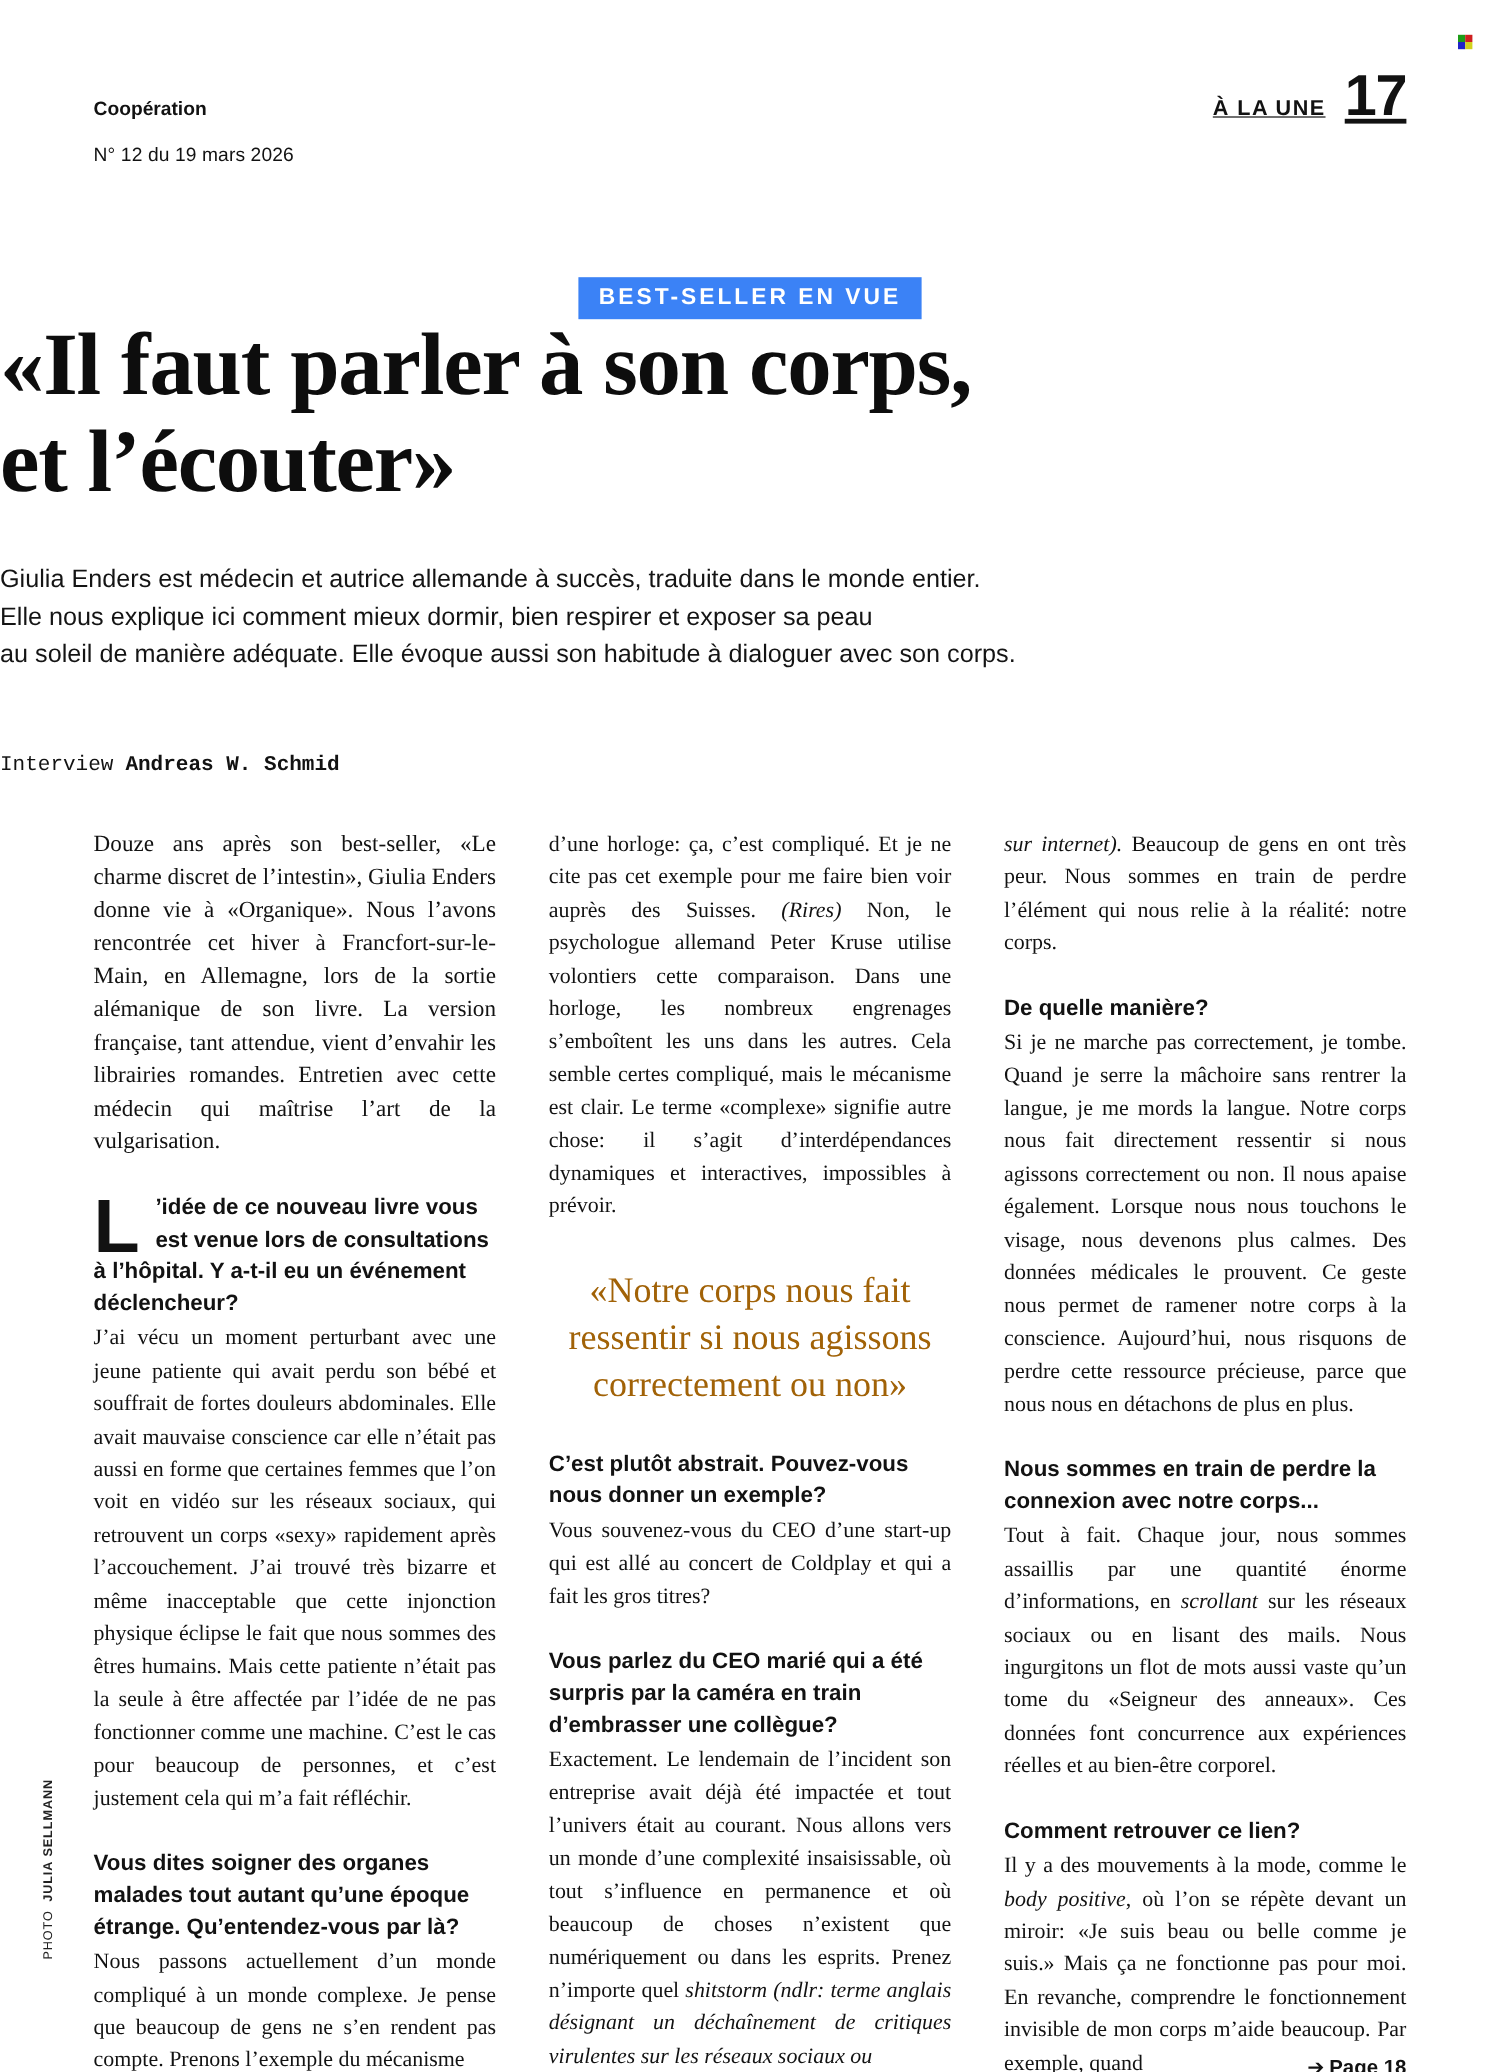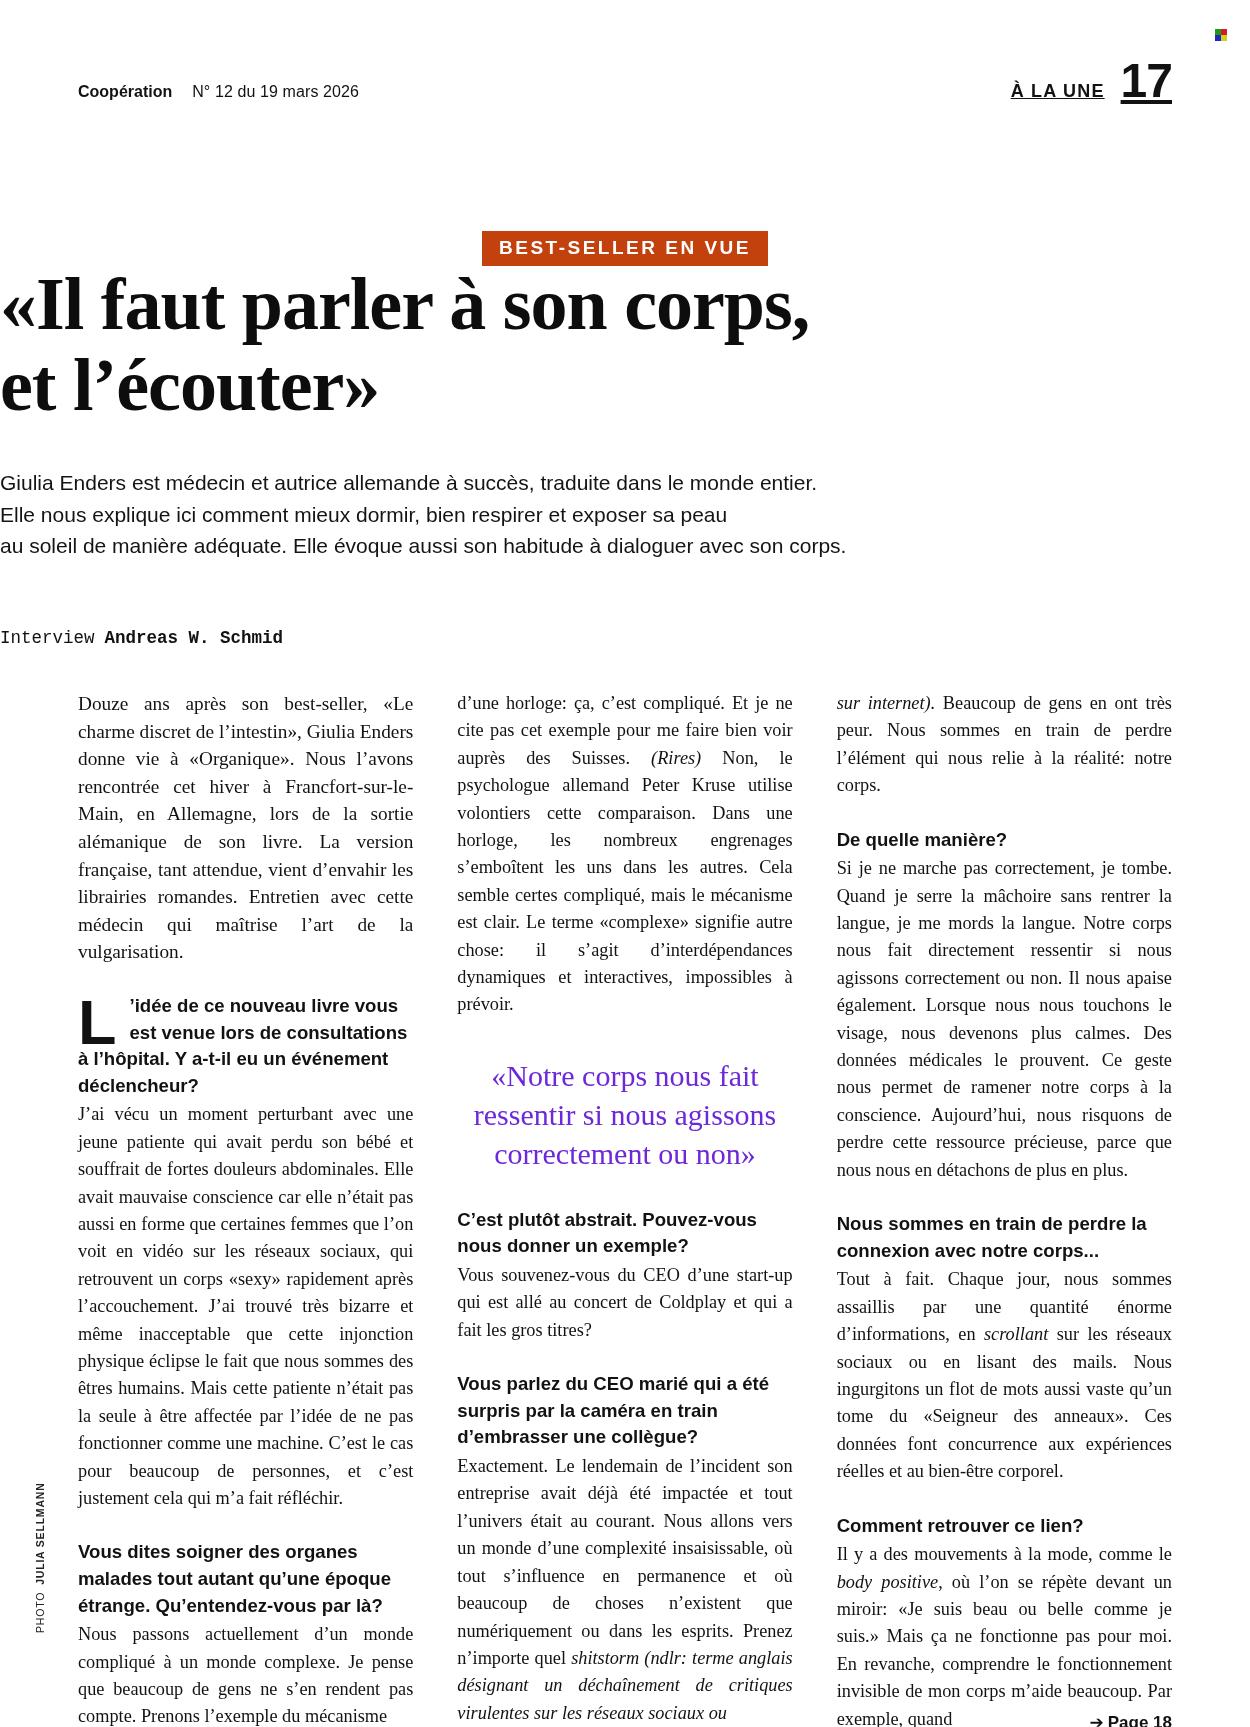--- a/index.html
+++ b/index.html
@@ -3,34 +3,34 @@
 <meta charset="utf-8">
 <style>
   * { margin:0; padding:0; box-sizing:border-box; }
   html,body { width:1250px; height:1727px; background:#ffffff; overflow:hidden; }
   body { position:relative; color:#121212; font-family:"Liberation Serif", serif; }
 
   
   .masthead-row { position:absolute; top:62px; left:78px; right:78px;
     display:flex; justify-content:space-between; align-items:baseline;
     font-family:"Liberation Sans", sans-serif; }
-  .masthead-left { display:flex; gap:20px; align-items:flex-start; font-size:16px; }
+  .masthead-left { display:flex; gap:20px; align-items:flex-start; font-size:16px;flex-direction:column; }
   .masthead-title { font-weight:700; }
   .masthead-issue { font-weight:400; letter-spacing:.1px; }
   .masthead-right { display:flex; gap:16px; align-items:baseline;text-decoration:underline; }
   .section-label { font-weight:700; font-size:18px; letter-spacing:1.2px; }
   .page-number { font-weight:900; font-size:48px; letter-spacing:-1px; line-height:.8; }
 
   .reg-mark { position:absolute; top:29px; left:1215px; width:12px; height:12px;
     display:grid; grid-template-columns:6px 6px; grid-template-rows:6px 6px; }
   .reg-mark span { display:block; width:6px; height:6px; }
 
   
   .kicker-wrap { position:absolute; top:231px; left:0; width:100%; text-align:center; }
-  .kicker { display:inline-block; background:#c2410c; color:#fff;
+  .kicker { display:inline-block; background:#3b82f6; color:#fff;
     font-family:"Liberation Sans", sans-serif; font-weight:700; font-size:19px;
     letter-spacing:2.5px; padding:6px 17px 7px; }
 
   .headline { position:absolute; top:264px; left:0; width:100%; 
     font-family:"Liberation Serif", serif; font-weight:700; font-size:74px;
     line-height:1.09; letter-spacing:-1px; color:#0d0d0d; }
 
   .standfirst { position:absolute; top:467px; left:0; width:100%; text-align:left;
     font-family:"Liberation Sans", sans-serif; font-size:21px; line-height:1.5;
     color:#141414; }
@@ -51,21 +51,21 @@
   .col .question { font-family:"Liberation Sans", sans-serif; font-weight:700;
     font-size:18.6px; line-height:26.6px; text-align:left; hyphens:none;
     margin-top:27px; margin-bottom:2px; }
   .col .answer { }
   .col .it { font-style:italic; }
 
   .dropcap { float:left; font-family:"Liberation Sans", sans-serif;
     font-weight:800; font-size:63px; line-height:48px; padding:5px 13px 0 0; }
 
   .pullquote { font-family:"Liberation Serif", serif; font-size:30px;
-    line-height:39px; text-align:center; margin:37px 0 34px; color:#6d28d9; }
+    line-height:39px; text-align:center; margin:37px 0 34px; color:#a16207; }
 
   .cont { float:right; font-family:"Liberation Sans", sans-serif;
     font-weight:700; font-size:17px; white-space:nowrap; padding-top:3px; }
   .cont .arrow { font-weight:400; margin-right:4px; }
 
   
   .credit { position:absolute; left:34px; top:1633px;
     transform:rotate(-90deg); transform-origin:0 0;
     font-family:"Liberation Sans", sans-serif; font-size:10.5px;
     letter-spacing:.8px; color:#222; white-space:nowrap; }

